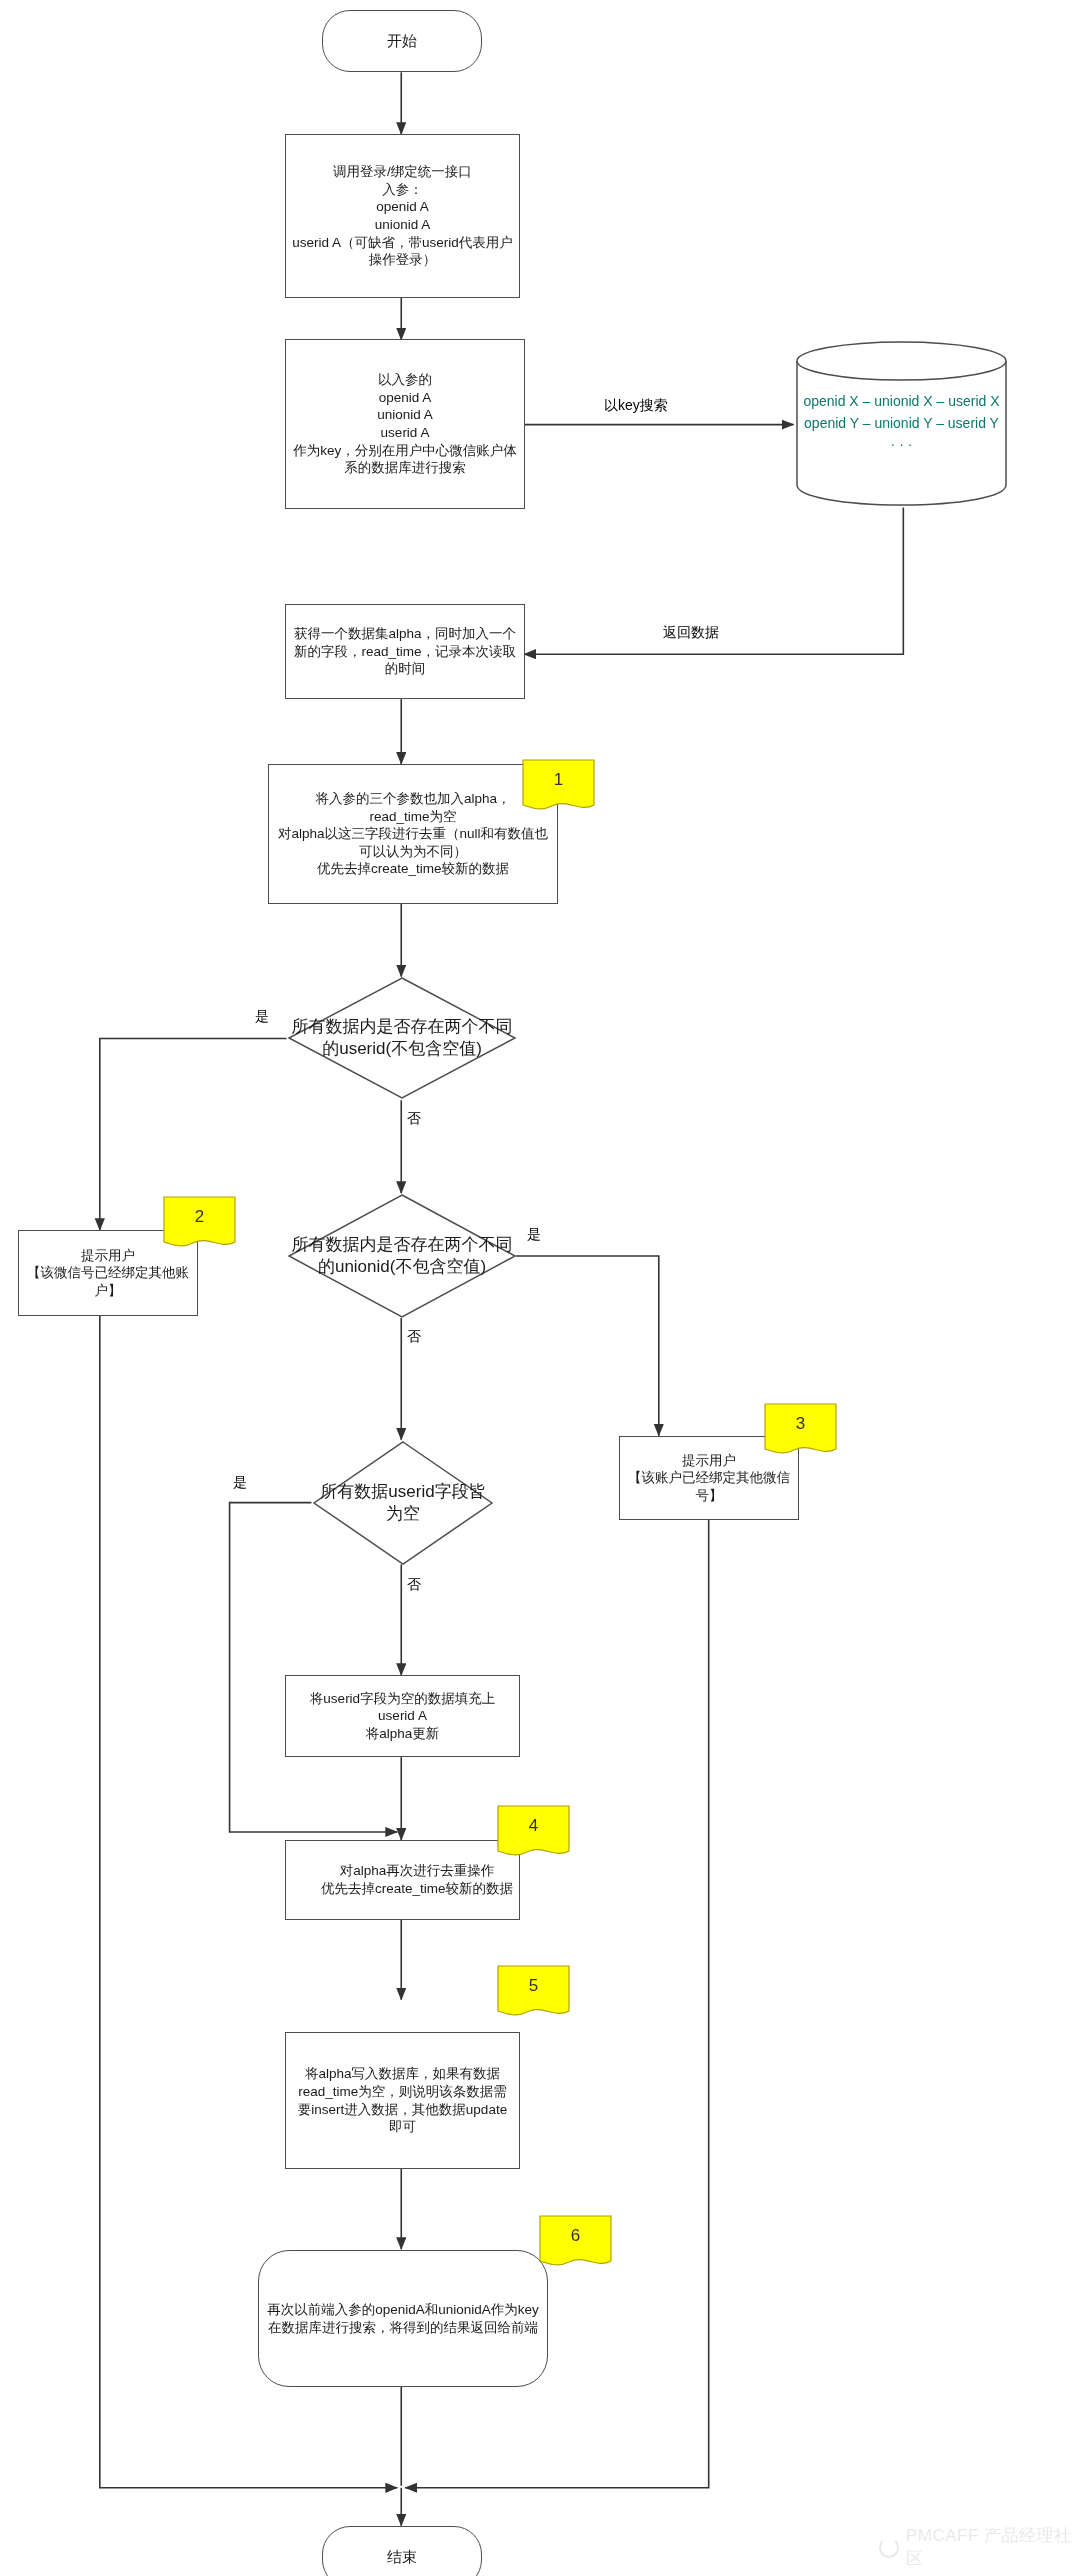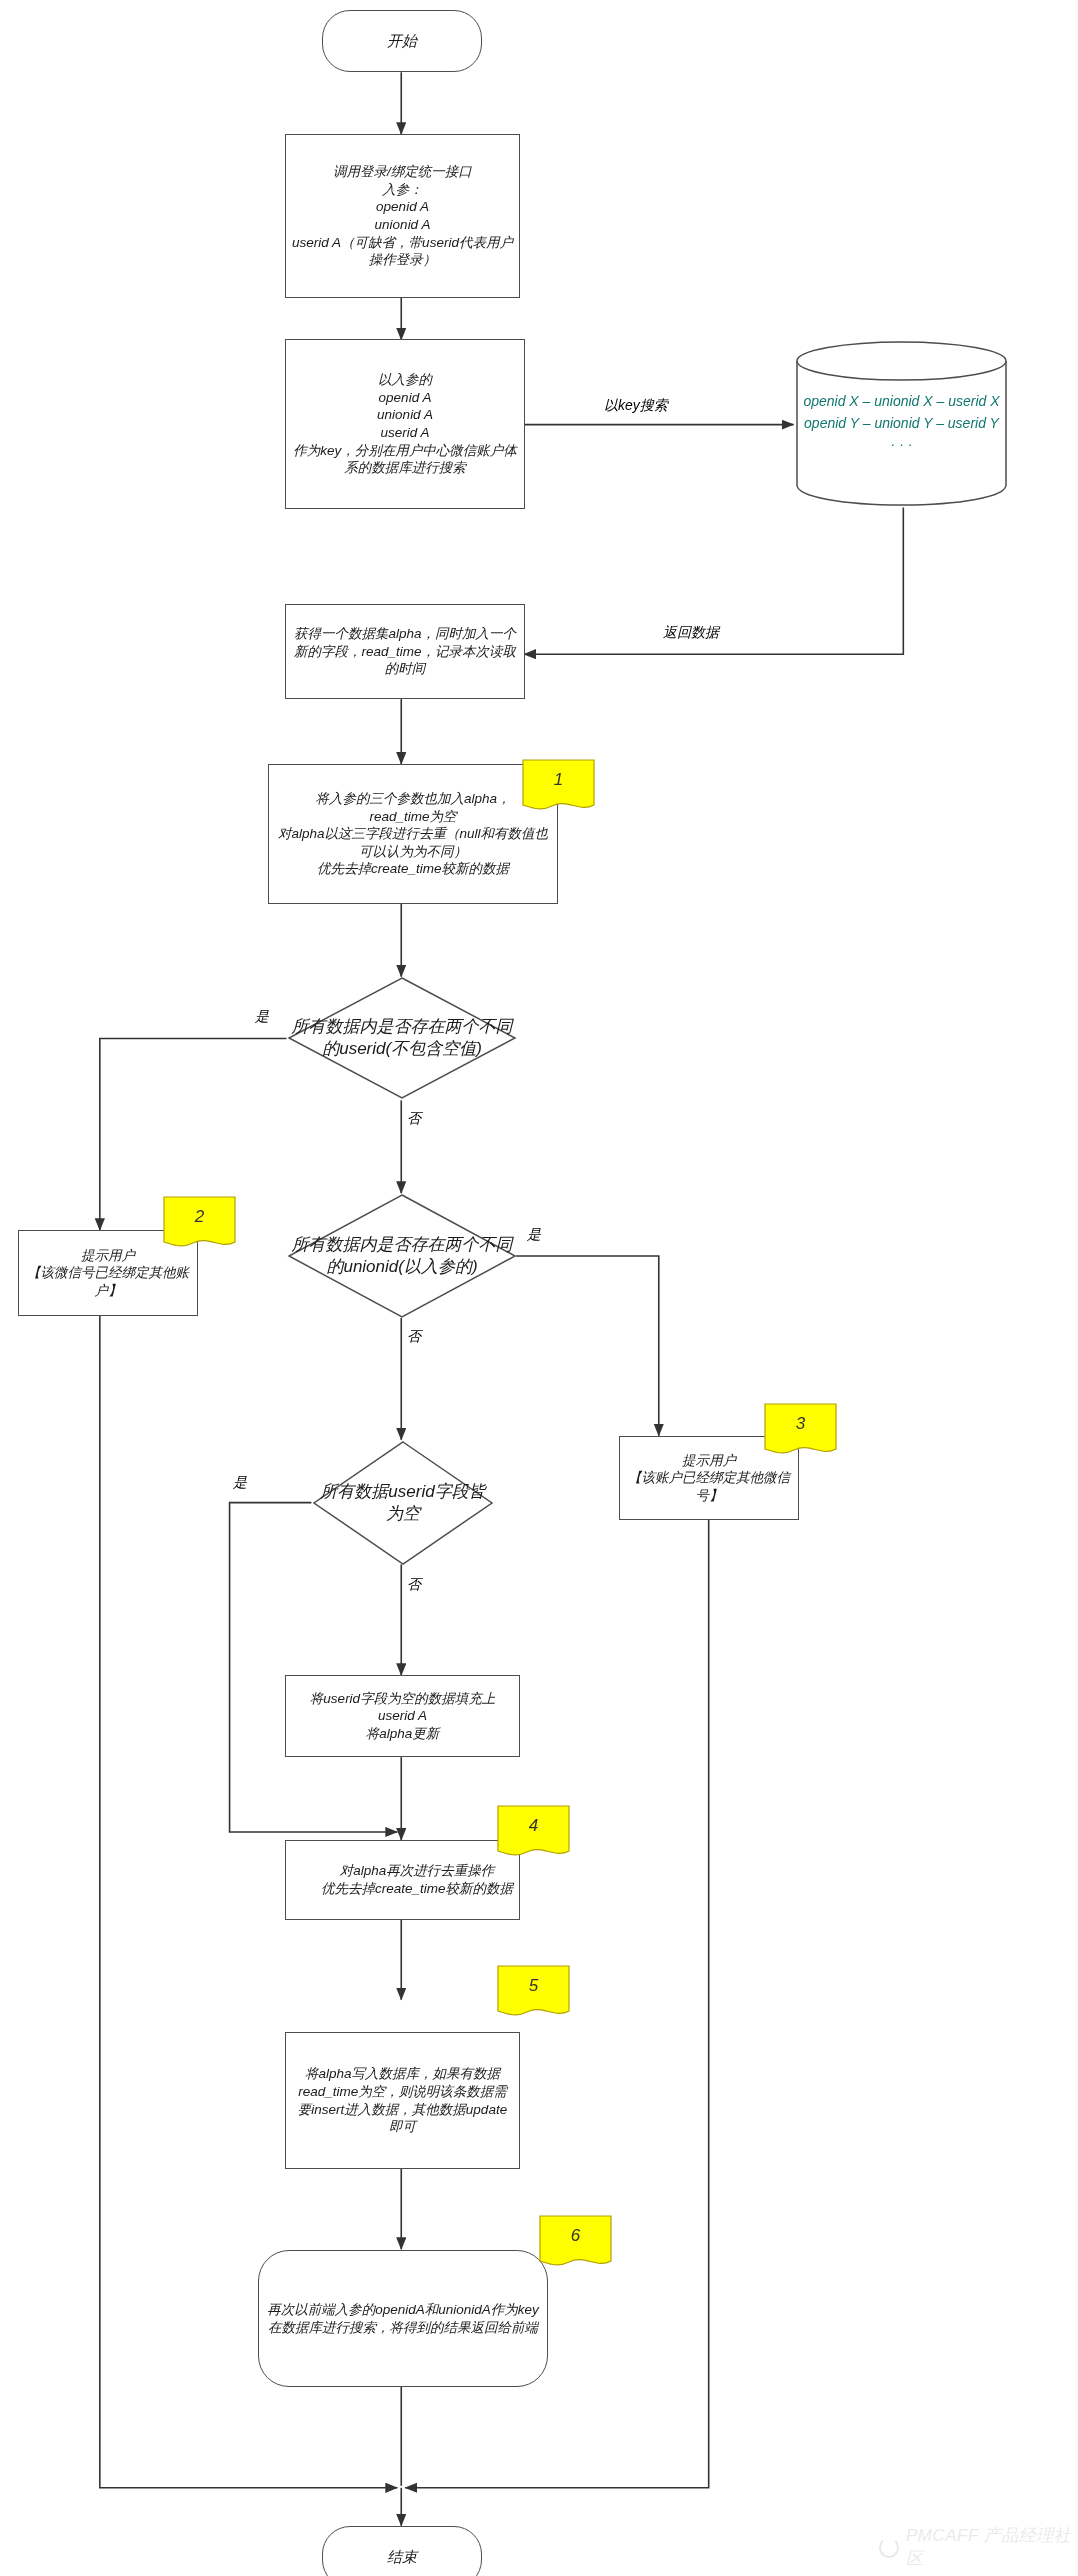--- a/index.html
+++ b/index.html
@@ -1,18 +1,18 @@
 <!DOCTYPE html>
 <html><head>
 <meta charset="utf-8">
 <style>
   html,body{margin:0;padding:0;background:#ffffff;}
   body{width:1078px;height:2576px;position:relative;
        font-family:"Liberation Sans","DejaVu Sans",sans-serif;color:#1a1a1a;}
-  #stage{position:relative;width:1078px;height:2576px;overflow:hidden;font-style:italic;}
+  #stage{position:relative;width:1078px;height:2576px;overflow:hidden;}
   svg.lines{position:absolute;left:0;top:0;width:1078px;height:2576px;}
   .node{position:absolute;box-sizing:border-box;display:flex;align-items:center;
         justify-content:center;text-align:center;background:#fff;}
   .proc{border:1.5px solid #4d4d4d;}
   .term{border:1.5px solid #4d4d4d;border-radius:28px;}
   .node .txt{line-height:1.30;padding:2px 6px;white-space:pre-line;}
   .f15{font-size:15px;}
   .f13{font-size:13.5px;}
   .diamond{position:absolute;}
   .diamond .dtxt{position:absolute;left:0;top:0;width:100%;height:100%;
@@ -148,21 +148,21 @@
     <svg width="73" height="57" viewBox="0 0 73 57">
       <path d="M1,1 L72,1 L72,46 C57,54 46,39 30,47 C18,53 8,48 1,46 Z" fill="#ffff00" stroke="#b3a000" stroke-width="1.2"></path>
     </svg>
     <div class="ntxt">2</div>
   </div>
 
   <div class="diamond" style="left:287px;top:1193px;width:230px;height:126px;">
     <svg width="230" height="126" viewBox="0 0 230 126">
       <path d="M115,2 L228,63 L115,124 L2,63 Z" fill="#fff" stroke="#4d4d4d" stroke-width="1.5"></path>
     </svg>
-    <div class="dtxt">所有数据内是否存在两个不同的unionid(以入参的)</div>
+    <div class="dtxt">所有数据内是否存在两个不同的unionid(不包含空值)</div>
   </div>
   <div class="edgelabel" style="left:527px;top:1226px;">是</div>
   <div class="edgelabel" style="left:407px;top:1328px;">否</div>
 
   <div class="node proc" style="left:619px;top:1436px;width:180px;height:84px;">
     <span class="txt f13">提示用户
 【该账户已经绑定其他微信号】</span>
   </div>
   <div class="note" style="left:764px;top:1403px;width:73px;height:57px;">
     <svg width="73" height="57" viewBox="0 0 73 57">

